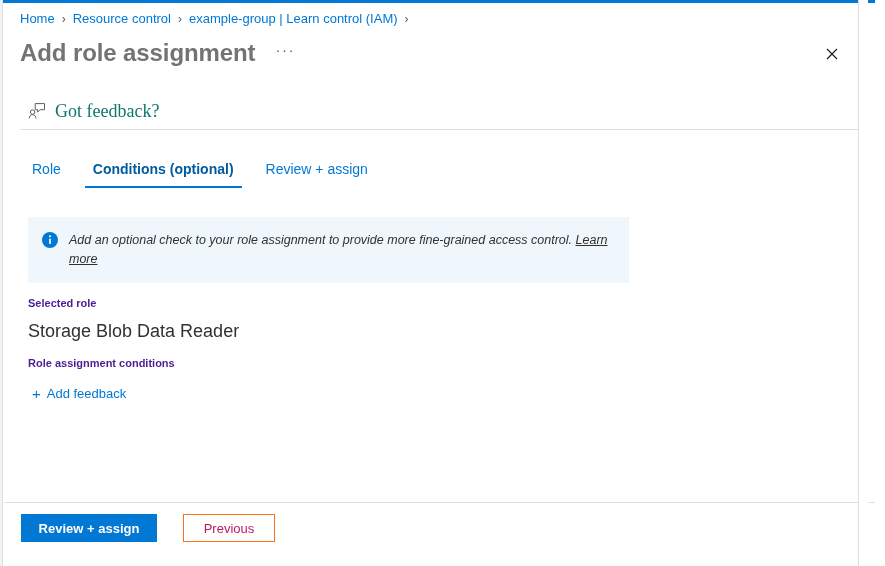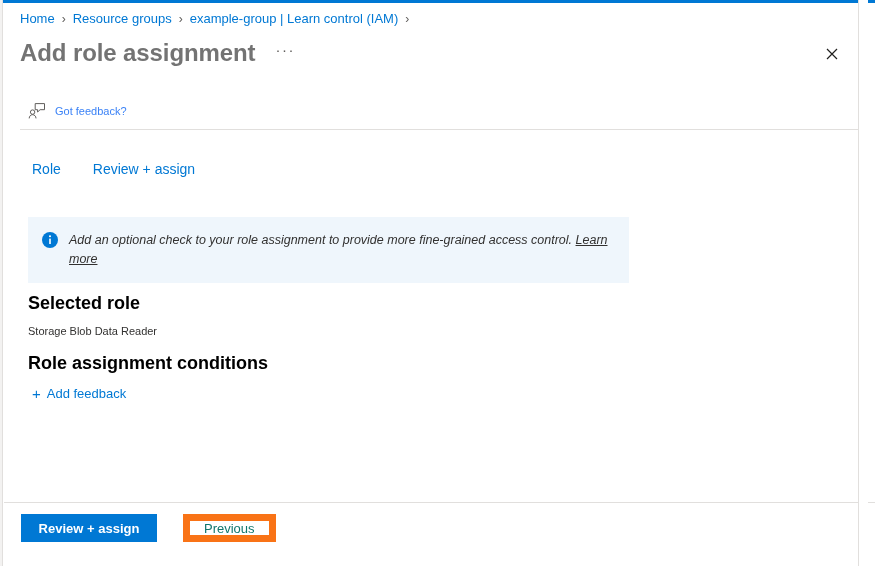--- a/index.html
+++ b/index.html
@@ -130,23 +130,24 @@
     cursor: pointer;
     padding: 3px 4px;
   }
   .feedback-icon {
     width: 18px;
     height: 18px;
     margin-right: 9px;
     display: block;
   }
   .feedback-label {
-    font-size: 11px;
-    color: #3b82f6;
-    line-height: 18px;
+    font-size: 18px;
+    color: #0f766e;
+    line-height: 18px;
+    font-family: Liberation Serif, serif;
   }
   .divider-feedback {
     position: absolute;
     top: 129px;
     left: 20px;
     width: 846px;
     height: 1px;
     background: #e1dfdd;
   }
 
@@ -211,29 +212,29 @@
   .info-link {
     color: #323130;
     text-decoration: underline;
     cursor: pointer;
   }
 
   
   .section-heading {
     position: absolute;
     left: 28px;
+    font-size: 11px;
+    font-weight: 700;
+    color: #4c1d95;
+    line-height: 18px;
+  }
+  .section-value {
+    position: absolute;
+    left: 28px;
     font-size: 18px;
-    font-weight: 700;
-    color: #000000;
-    line-height: 18px;
-  }
-  .section-value {
-    position: absolute;
-    left: 28px;
-    font-size: 11px;
     color: #323130;
     line-height: 18px;
   }
   #selected-role-heading { top: 294px; }
   #selected-role-value   { top: 322px; }
   #conditions-heading    { top: 354px; }
 
   .add-condition {
     position: absolute;
     top: 383px;
@@ -286,38 +287,38 @@
   .btn-primary {
     background: #0078d4;
     color: #ffffff;
     border: 1px solid #0078d4;
     font-weight: 700;
     min-width: 136px;
     margin-right: 26px;
   }
   .btn-secondary {
     background: #ffffff;
-    color: #0f766e;
-    border: 7px solid #f97316;
+    color: #be185d;
+    border: 1px solid #f97316;
     min-width: 92px;
     margin-right: 18px;
   }
 </style>
 </head>
 <body>
 
 <div class="blade">
 
   <div class="left-sliver"></div>
   <div class="top-accent"></div>
 
   <div class="breadcrumb">
     <span class="crumb">Home</span>
     <span class="crumb-sep">›</span>
-    <span class="crumb">Resource groups</span>
+    <span class="crumb">Resource control</span>
     <span class="crumb-sep">›</span>
     <span class="crumb">example-group | Learn control (IAM)</span>
     <span class="crumb-sep">›</span>
   </div>
 
   <div class="title-row">
     <div class="blade-title">Add role assignment</div>
     <div class="ellipsis-btn">···</div>
   </div>
 
@@ -332,20 +333,21 @@
       <circle cx="4.6" cy="10.1" r="2.2" fill="none" stroke="#605e5c" stroke-width="1"></circle>
       <path d="M1.2 16.4 c0-2.3 1.6-3.7 3.4-3.7 s3.4 1.4 3.4 3.7" fill="none" stroke="#605e5c" stroke-width="1"></path>
       <path d="M7.2 1.6 h9.3 v6.1 h-4.4 l-2.5 2.3 v-2.3 h-2.4 z" fill="none" stroke="#605e5c" stroke-width="1"></path>
     </svg>
     <span class="feedback-label">Got feedback?</span>
   </div>
   <div class="divider-feedback"></div>
 
   <div class="tabs">
     <div class="tab">Role</div>
+    <div class="tab active">Conditions (optional)</div>
     <div class="tab">Review + assign</div>
   </div>
 
   <div class="info-banner">
     <svg class="info-icon" viewBox="0 0 16 16">
       <circle cx="8" cy="8" r="8" fill="#0078d4"></circle>
       <rect x="7.2" y="6.6" width="1.6" height="5.4" fill="#ffffff"></rect>
       <circle cx="8" cy="4.3" r="1.05" fill="#ffffff"></circle>
     </svg>
     <div class="info-text">

